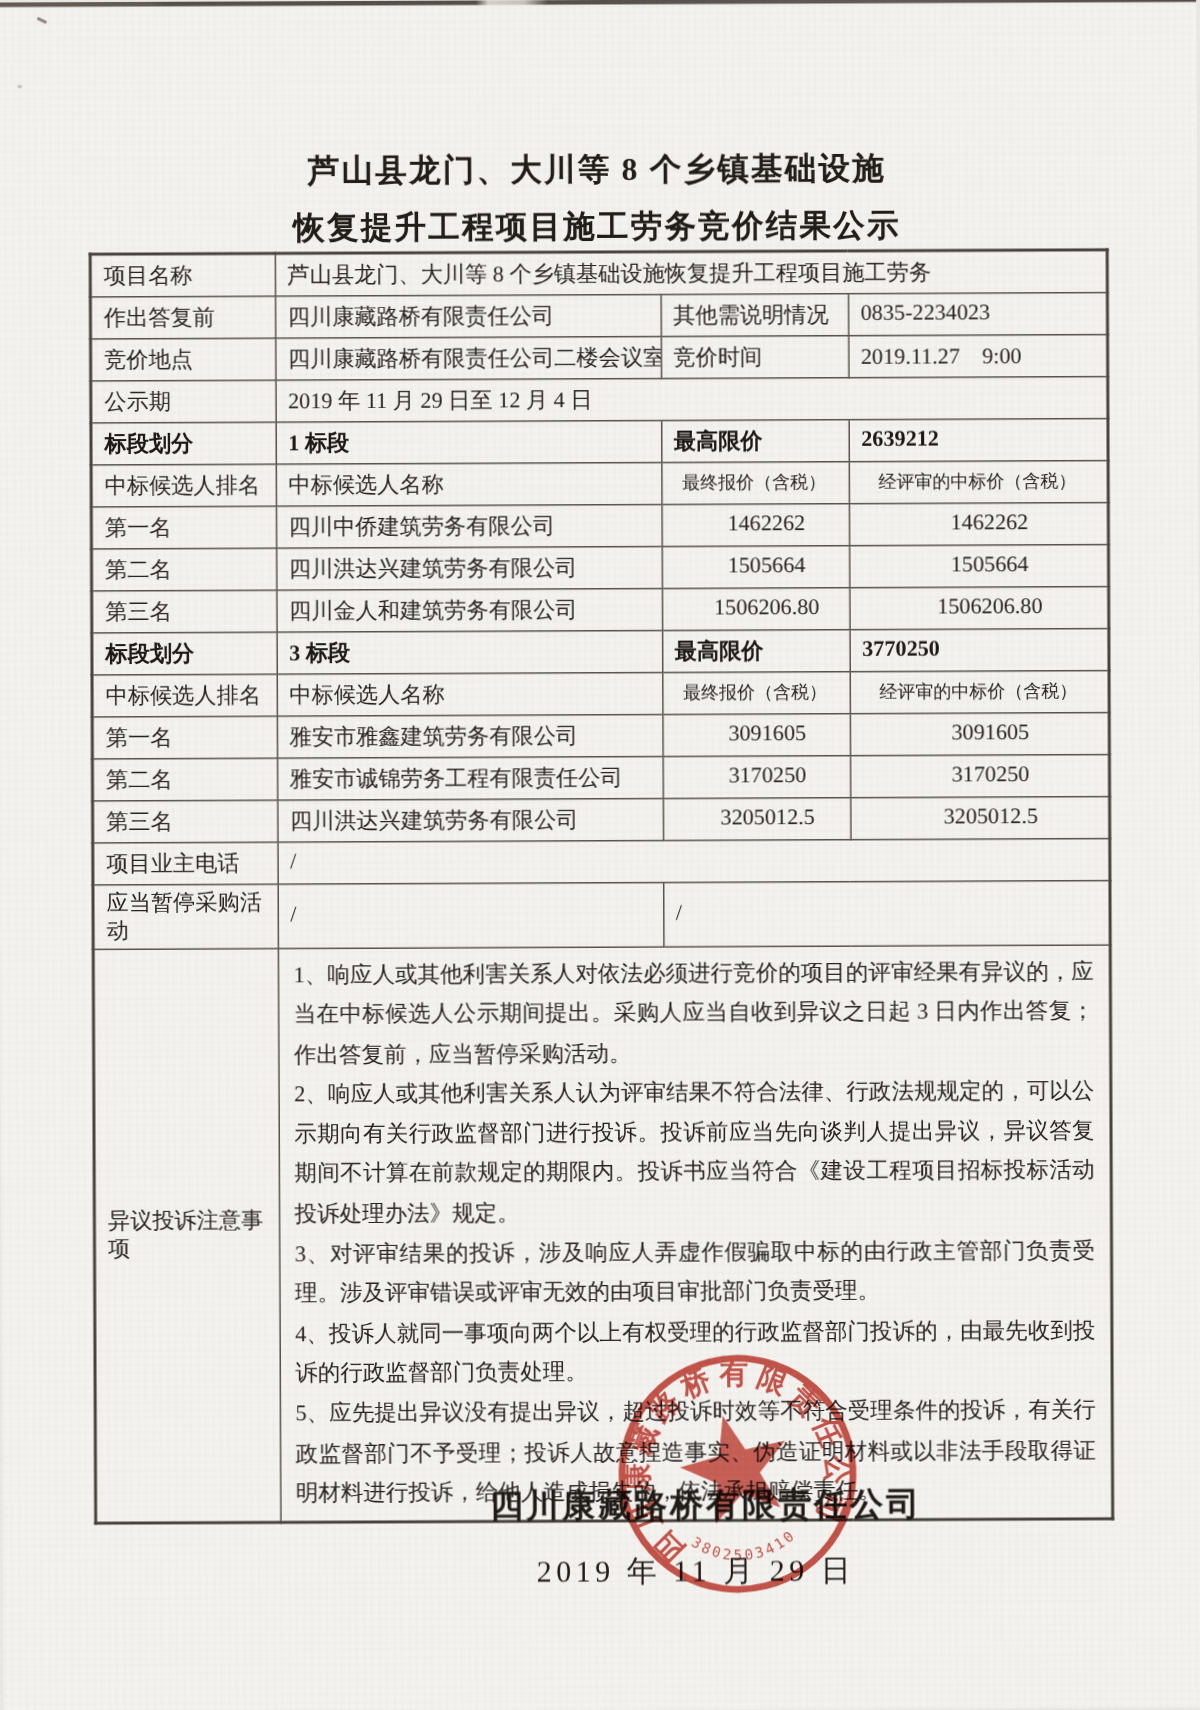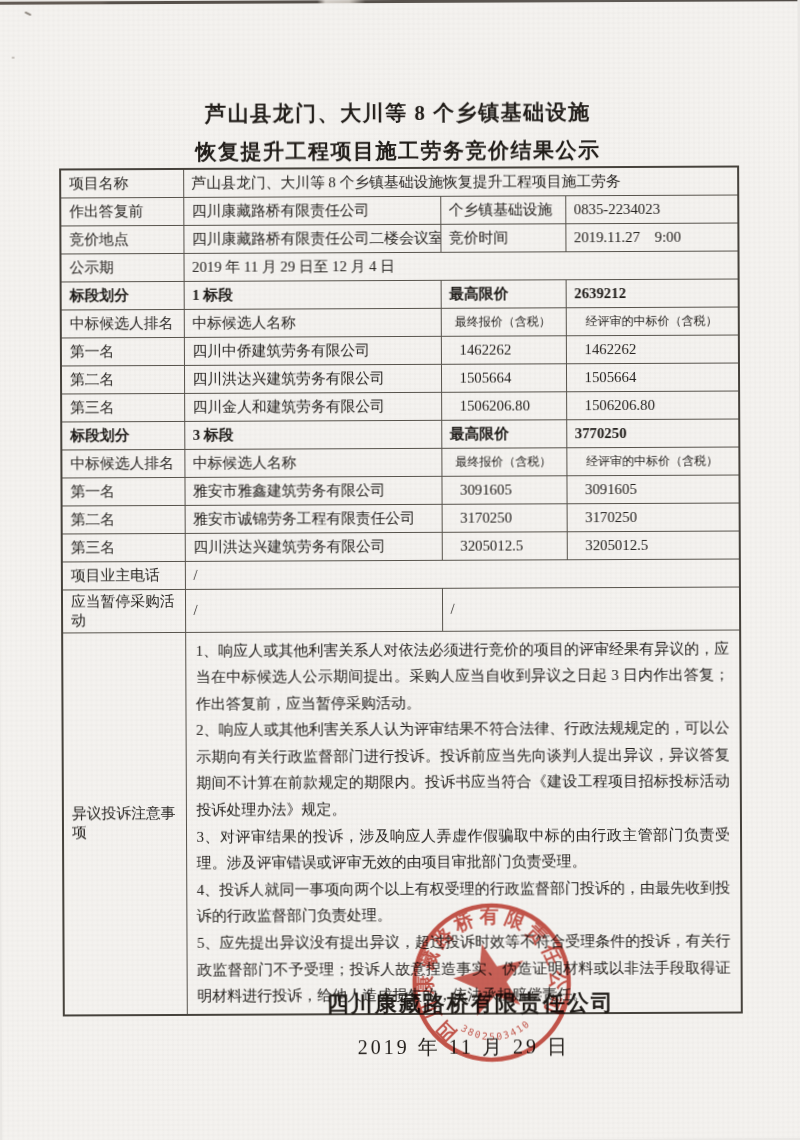--- a/index.html
+++ b/index.html
@@ -41,21 +41,21 @@
     padding:2px 3px 2px 8px;
     vertical-align:middle;
     color:#262320;
     overflow:hidden;
   }
   table{border:2px solid #46423c;}
   tr{height:28px;}
   tr.tall{height:375px;}
   tr.bold td{font-weight:bold;color:#1c1916;}
   td.v{white-space:nowrap;}
-  td.num{padding-left:18px;white-space:nowrap;}
+  td.num{text-align:center;padding-left:18px;white-space:nowrap;}
   td.ctr{text-align:center;padding-left:2px;font-size:12px;white-space:nowrap;}
   td.notes{vertical-align:top;padding:5px 10px 4px 10px;}
   td.notes p{margin:0;line-height:26.6px;font-size:15px;text-align:justify;}
   .footer-line{
     position:absolute;left:0;width:800px;text-align:center;color:#1f1b17;
   }
   #footer-company{top:989px;font-size:22px;font-weight:bold;letter-spacing:2px;transform:translateX(69px);}
   #footer-date{top:1034px;font-size:20px;letter-spacing:3px;transform:translateX(62px);}
   .seal{
     position:absolute;left:400px;top:888px;
@@ -86,21 +86,21 @@
         <col style="width:173px">
     </colgroup>
     <tbody id="table-body">
         <tr>
           <td class="lbl">项目名称</td>
           <td colspan="3" class="v">芦山县龙门、大川等 8 个乡镇基础设施恢复提升工程项目施工劳务</td>
         </tr>
         <tr>
           <td class="lbl">作出答复前</td>
           <td class="v">四川康藏路桥有限责任公司</td>
-          <td class="lbl">个乡镇基础设施</td>
+          <td class="lbl">其他需说明情况</td>
           <td class="v">0835-2234023</td>
         </tr>
         <tr>
           <td class="lbl">竞价地点</td>
           <td class="v">四川康藏路桥有限责任公司二楼会议室</td>
           <td class="lbl">竞价时间</td>
           <td class="v">2019.11.27　9:00</td>
         </tr>
         <tr>
           <td class="lbl">公示期</td>

